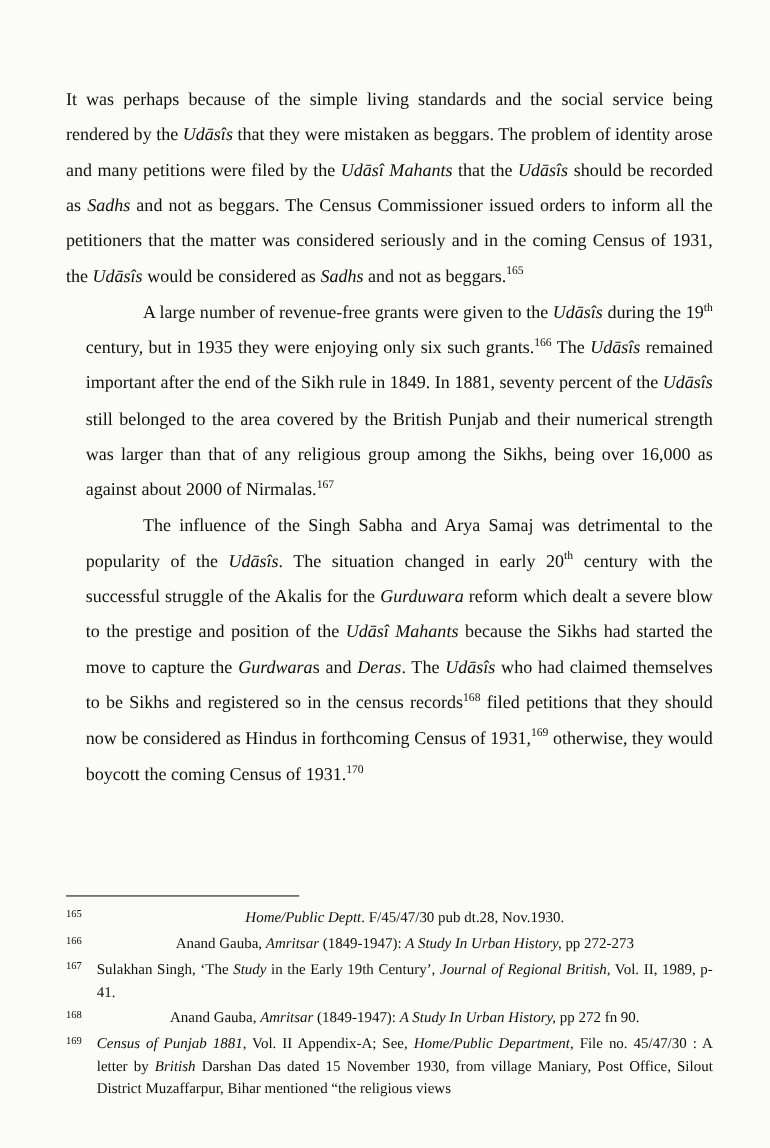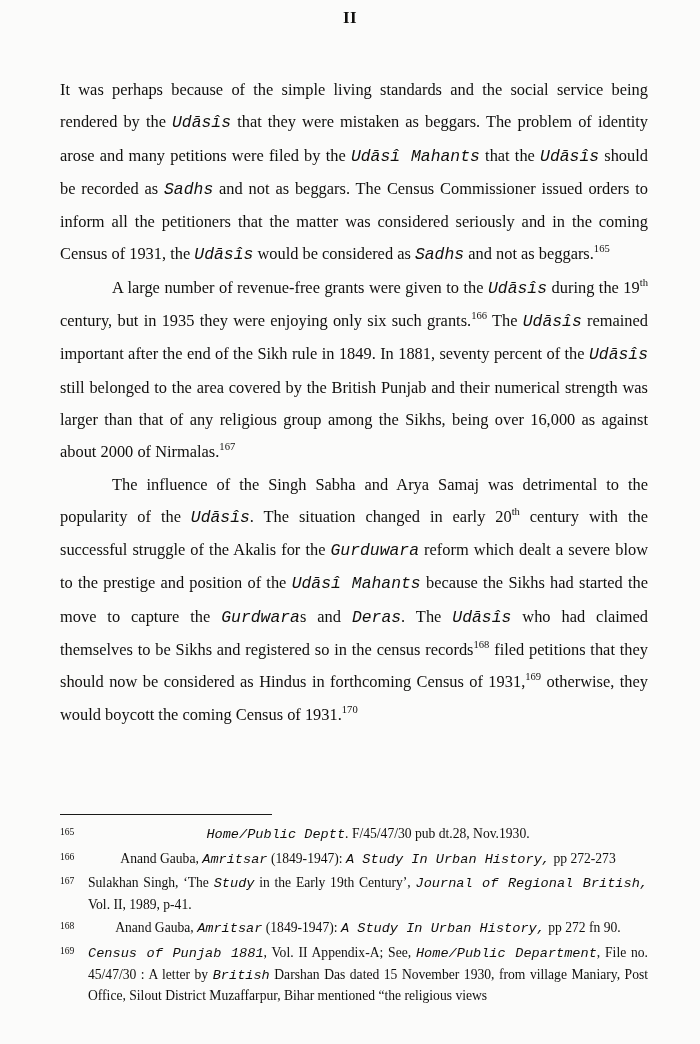--- a/index.html
+++ b/index.html
@@ -39,27 +39,27 @@
     margin: 0 0 0 0;
     font-size: 16.4px;
     line-height: 32.3px;
     text-align: justify;
     text-justify: inter-word;
     text-indent: 0;
     hyphens: none;
   }
   .para.indented {
     text-indent: 52px;
+    margin-left: 18px;
   }
   .para + .para {
     margin-top: 0px;
   }
   i, .it {
     font-style: italic;
-    font-family: Liberation Mono, monospace;
   }
   sup {
     font-size: 10.6px;
     line-height: 0;
     vertical-align: 0.62em;
   }
   .fn-area {
     position: absolute;
     left: 60px;
     top: 814px;
@@ -92,21 +92,20 @@
   }
   .fn-text.nj {
     text-align: center;
   }
 </style>
 </head>
 <body>
 
 <div class="page">
 
-  <div class="page-header">II</div>
 
   <div class="body-block">
     <p class="para"><span>It was perhaps because of the simple living standards and the social service being rendered by the </span><i>Udāsîs</i><span> that they were mistaken as beggars. The problem of identity arose and many petitions were filed by the </span><i>Udāsî Mahants</i><span> that the </span><i>Udāsîs</i><span> should be recorded as </span><i>Sadhs</i><span> and not as beggars. The Census Commissioner issued orders to inform all the petitioners that the matter was considered seriously and in the coming Census of 1931, the </span><i>Udāsîs</i><span> would be considered as </span><i>Sadhs</i><span> and not as beggars.</span><sup>165</sup></p>
     <p class="para indented"><span>A large number of revenue-free grants were given to the </span><i>Udāsîs</i><span> during the 19</span><sup>th</sup><span> century, but in 1935 they were enjoying only six such grants.</span><sup>166</sup><span> The </span><i>Udāsîs</i><span> remained important after the end of the Sikh rule in 1849. In 1881, seventy percent of the </span><i>Udāsîs</i><span> still belonged to the area covered by the British Punjab and their numerical strength was larger than that of any religious group among the Sikhs, being over 16,000 as against about 2000 of Nirmalas.</span><sup>167</sup></p>
     <p class="para indented"><span>The influence of the Singh Sabha and Arya Samaj was detrimental to the popularity of the </span><i>Udāsîs</i><span>. The situation changed in early 20</span><sup>th</sup><span> century with the successful struggle of the Akalis for the </span><i>Gurduwara</i><span> reform which dealt a severe blow to the prestige and position of the </span><i>Udāsî Mahants</i><span> because the Sikhs had started the move to capture the </span><i>Gurdwara</i><span>s and </span><i>Deras</i><span>. The </span><i>Udāsîs</i><span> who had claimed themselves to be Sikhs and registered so in the census records</span><sup>168</sup><span> filed petitions that they should now be considered as Hindus in forthcoming Census of 1931,</span><sup>169</sup><span> otherwise, they would boycott the coming Census of 1931.</span><sup>170</sup></p>
   </div>
 
   <div class="fn-area">
     <div class="fn-rule"></div>
     <div class="fn-list">

